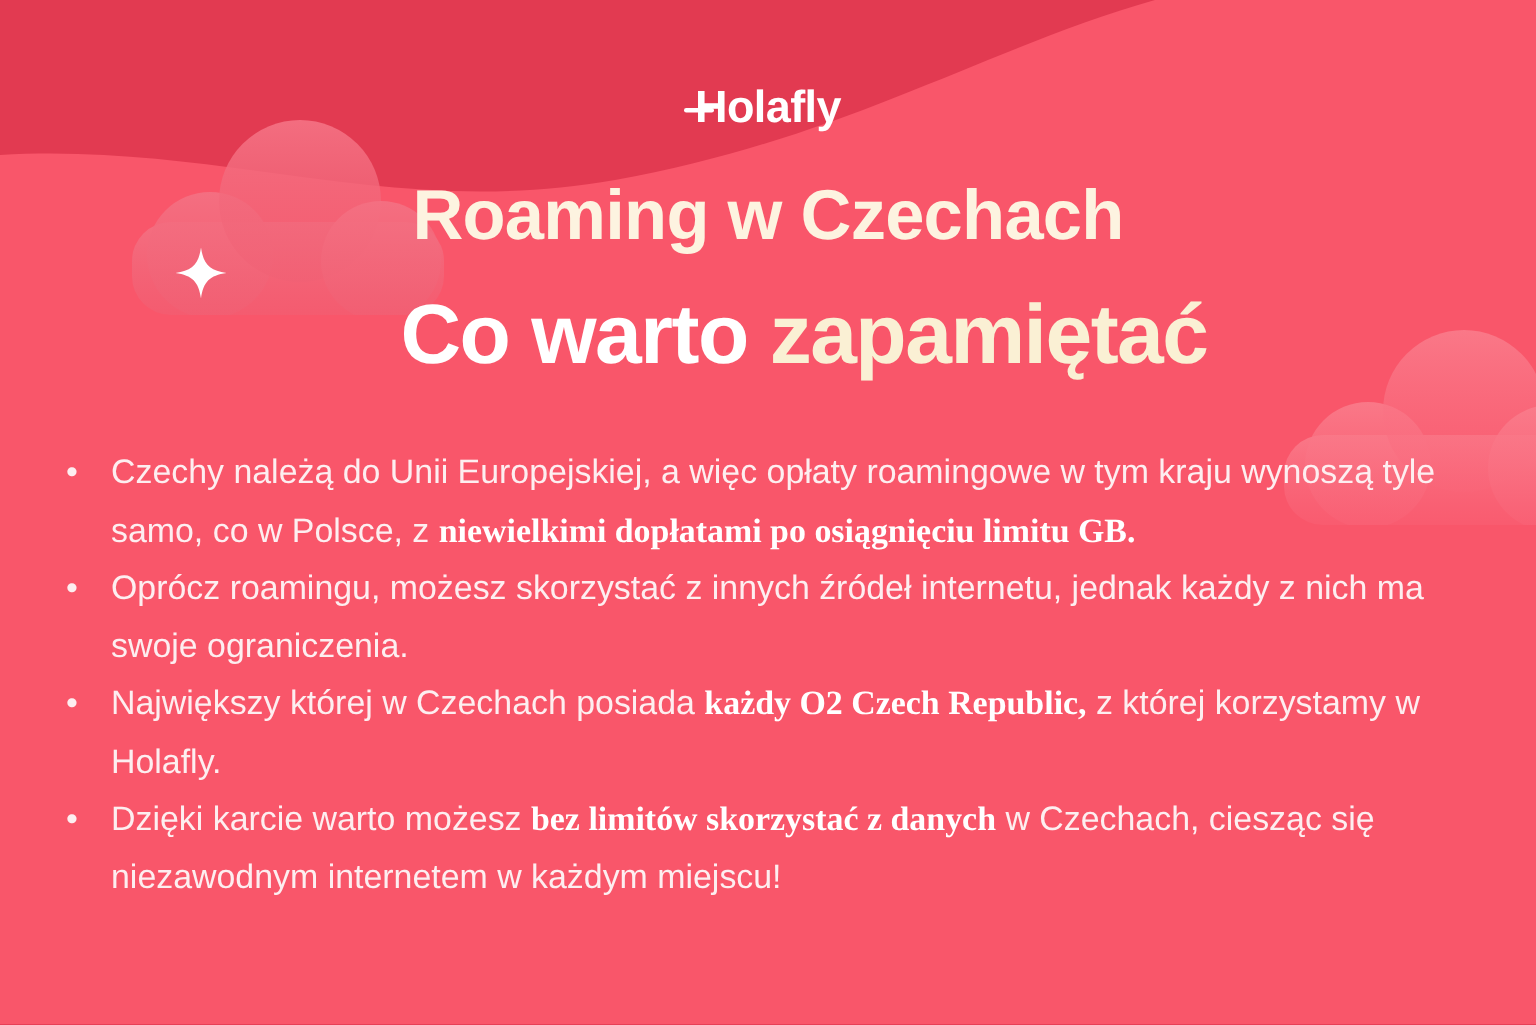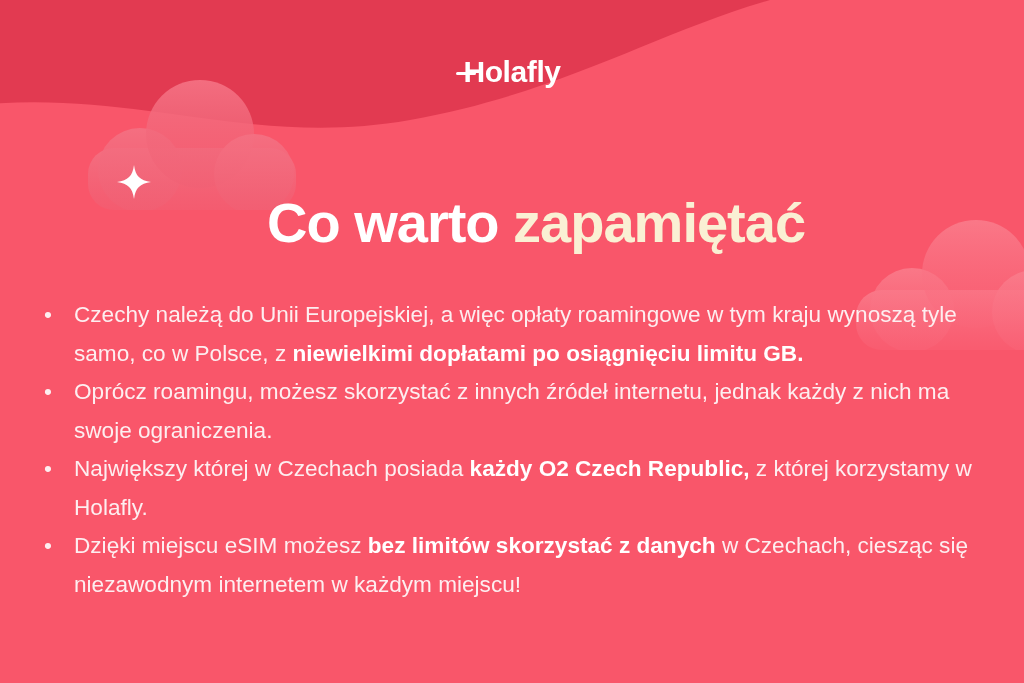--- a/index.html
+++ b/index.html
@@ -142,20 +142,21 @@
     text-align: left;
     padding-left: 6px;
     color: #fdeef0;
   }
   .bullet-text {
     flex: 1 1 auto;
   }
   .bullet-text b {
     font-weight: 700;
     color: #ffffff;
+    font-family: Liberation Serif, serif;
   }
 </style>
 </head>
 <body>
 
 <div id="poster">
 
   <div class="bg-base"></div>
 
   <div class="bg-wave">
@@ -206,38 +207,39 @@
 
   <div class="content">
 
     <div class="brand">
       <span class="logo-wrap">
         <span class="logo-bar"></span>
         <span>Holafly</span>
       </span>
     </div>
 
+    <div class="headline-1">Roaming w Czechach</div>
 
     <div class="headline-2">
       <span>Co warto </span><span class="accent">zapamiętać</span>
     </div>
 
     <div class="bullets" id="bullet-list">
         <div class="bullet-row">
           <div class="bullet-dot">•</div>
           <div class="bullet-text"><span>Czechy należą do Unii Europejskiej, a więc opłaty roamingowe w tym kraju wynoszą tyle samo, co w Polsce, z </span><b>niewielkimi dopłatami po osiągnięciu limitu GB.</b></div>
         </div>
         <div class="bullet-row">
           <div class="bullet-dot">•</div>
           <div class="bullet-text"><span>Oprócz roamingu, możesz skorzystać z innych źródeł internetu, jednak każdy z nich ma swoje ograniczenia.</span></div>
         </div>
         <div class="bullet-row">
           <div class="bullet-dot">•</div>
           <div class="bullet-text"><span>Największy której w Czechach posiada </span><b>każdy O2 Czech Republic,</b><span> z której korzystamy w Holafly.</span></div>
         </div>
         <div class="bullet-row">
           <div class="bullet-dot">•</div>
-          <div class="bullet-text"><span>Dzięki miejscu eSIM możesz </span><b>bez limitów skorzystać z danych</b><span> w Czechach, ciesząc się niezawodnym internetem w każdym miejscu!</span></div>
+          <div class="bullet-text"><span>Dzięki karcie warto możesz </span><b>bez limitów skorzystać z danych</b><span> w Czechach, ciesząc się niezawodnym internetem w każdym miejscu!</span></div>
         </div>
       </div>
 
   </div>
 </div>
 
 </body></html>

